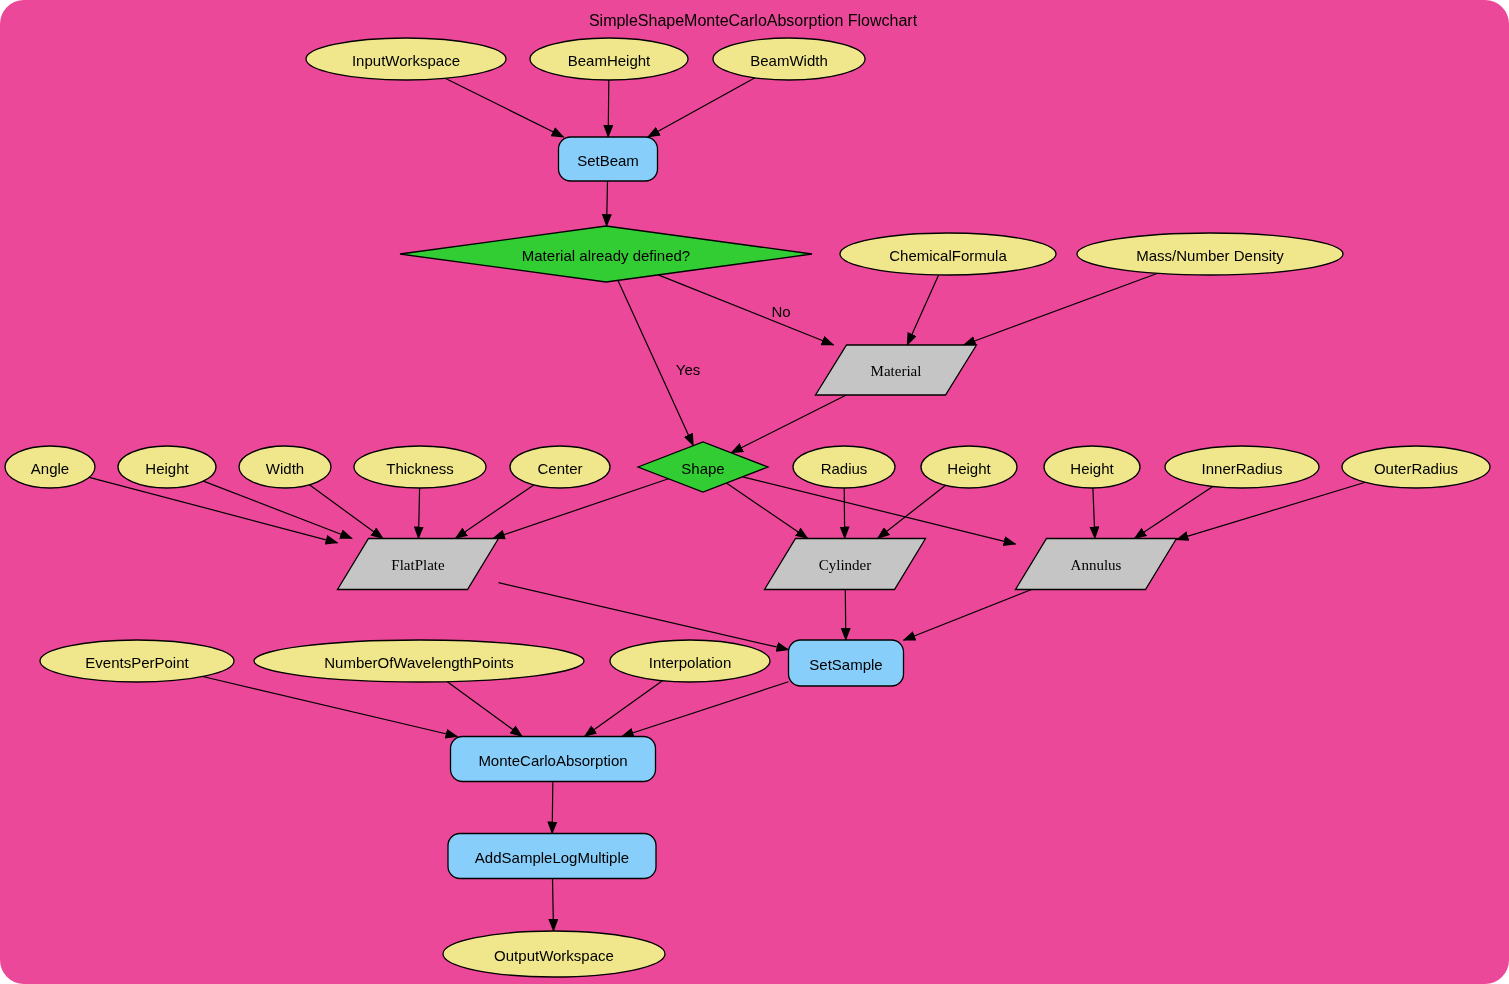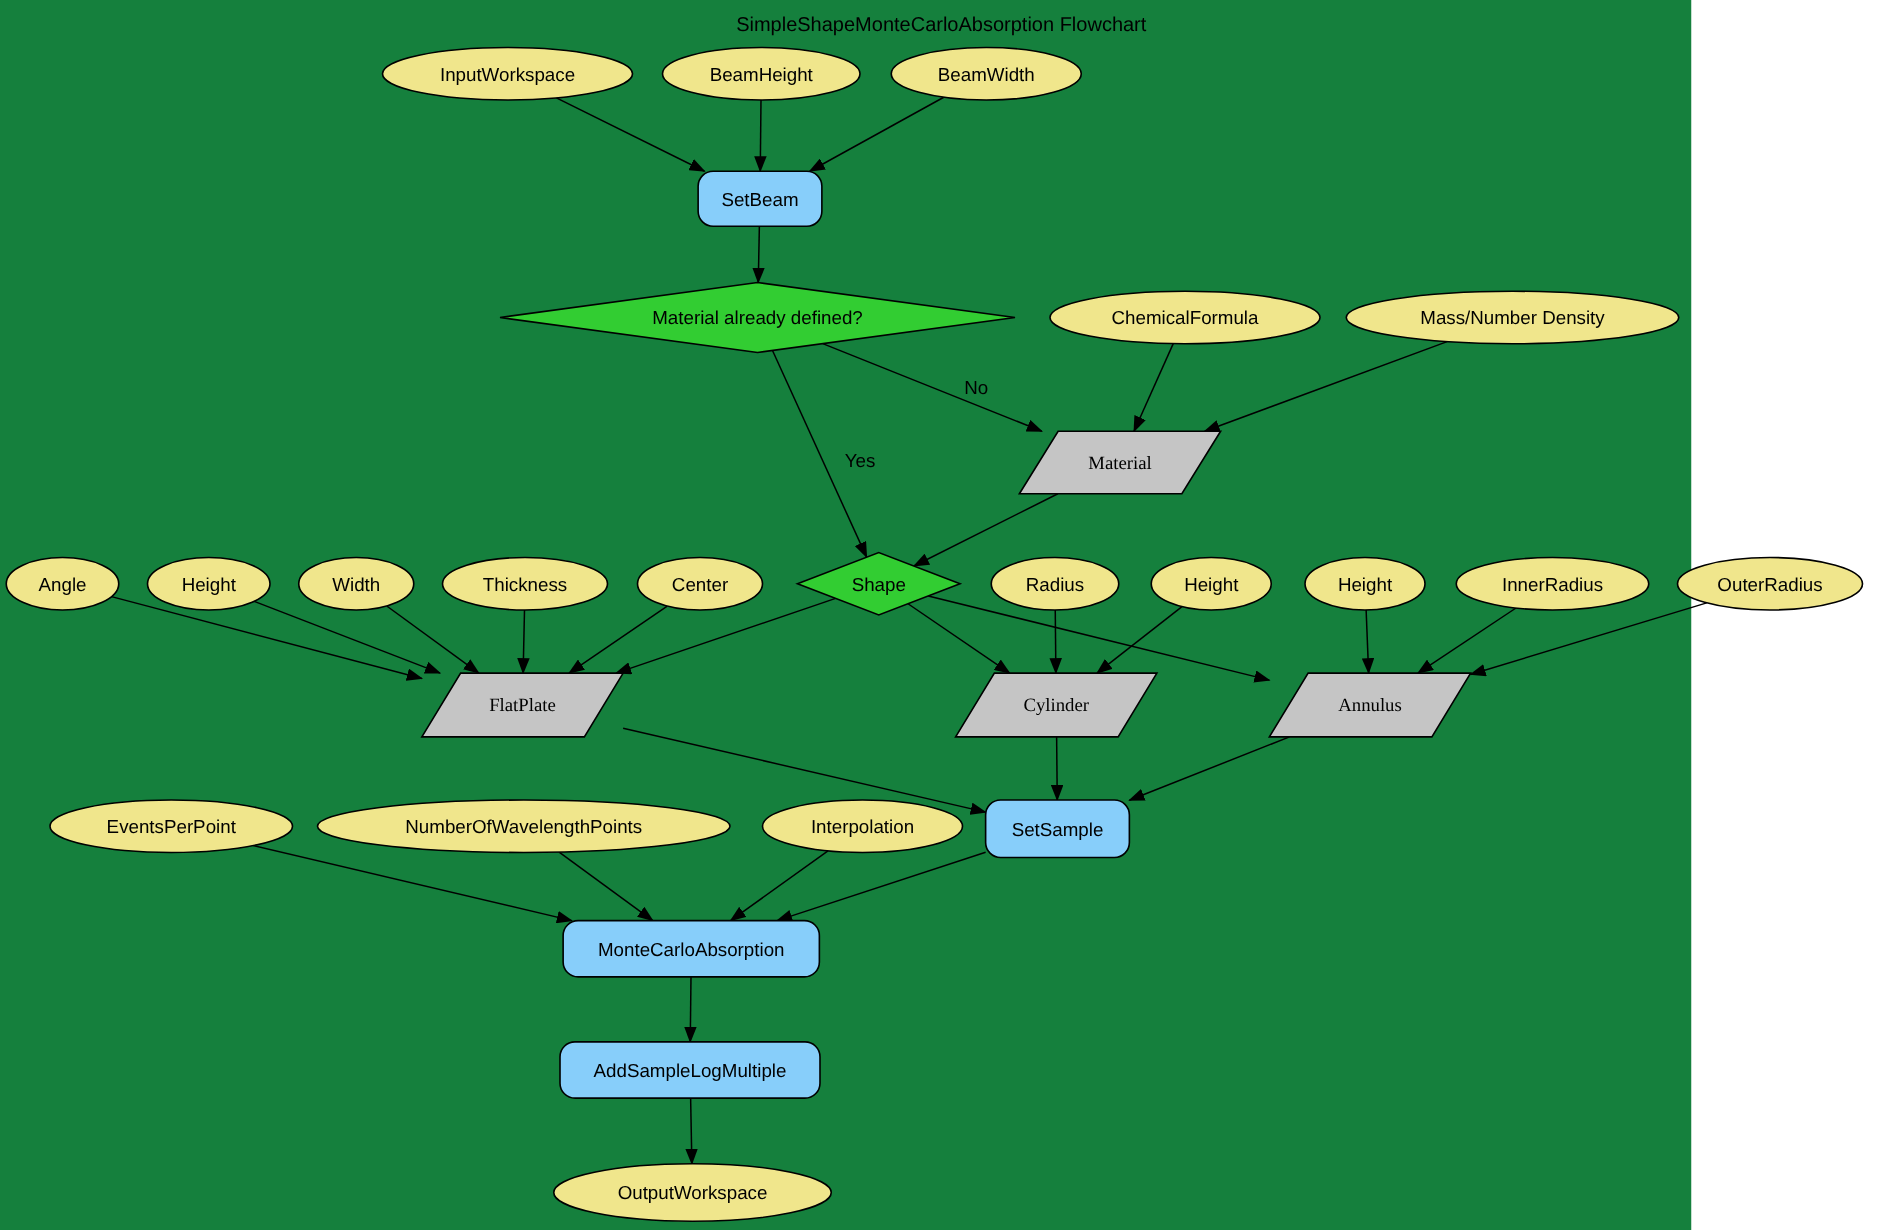--- a/index.html
+++ b/index.html
@@ -2,24 +2,25 @@
 <html><head>
 <meta charset="utf-8">
 <style>
   html, body {
     margin: 0;
     padding: 0;
     background: #ffffff;
   }
   #stage {
     position: relative;
-    width: 1353px;
+    width: 1509px;
     height: 984px;
-    background: #15803d;
-    font-family: "Liberation Sans", sans-serif;
+    background: #ec4899;
+    font-family: "Liberation Sans", sans-serif;
+    border-radius: 24px;
   }
   svg text {
     fill: #000000;
     user-select: none;
   }
   .node-label-sans {
     font-family: "Liberation Sans", sans-serif;
     font-size: 15px;
   }
   .node-label-serif {

